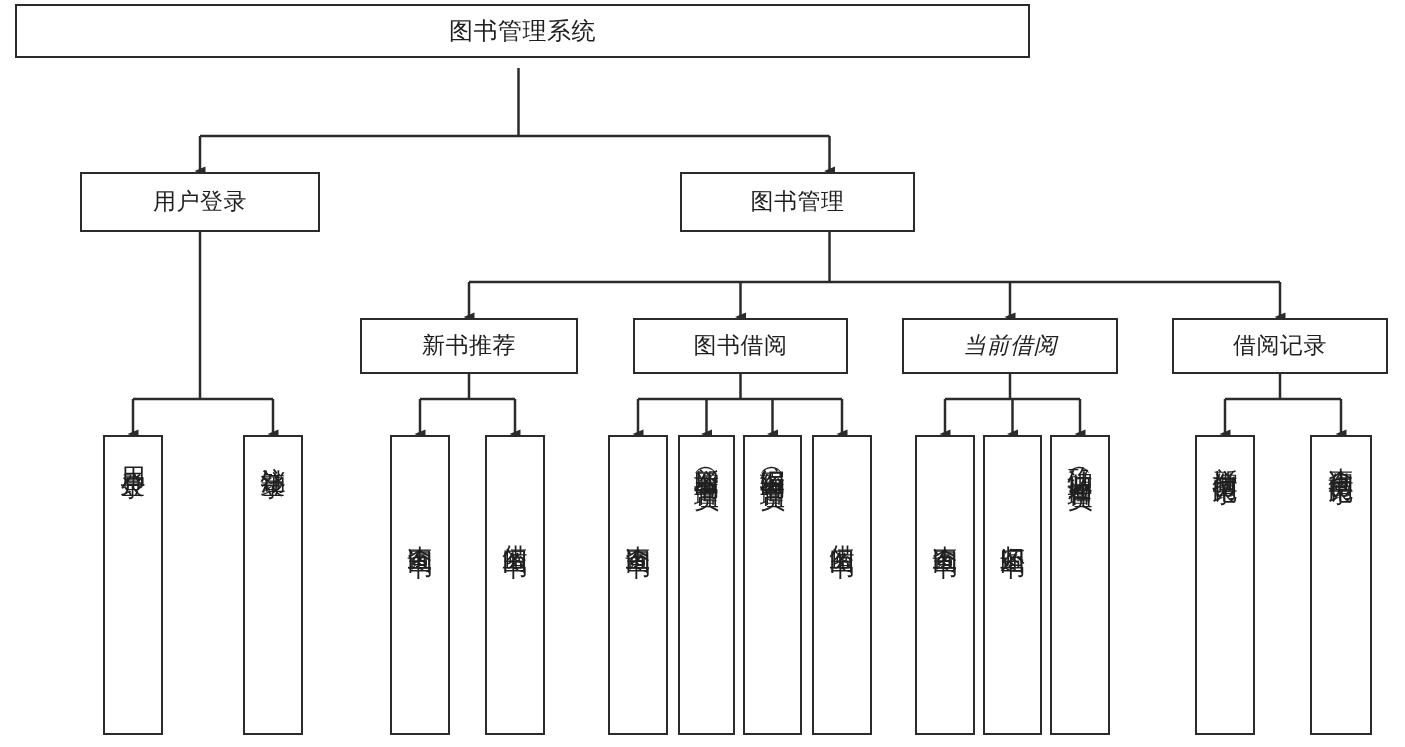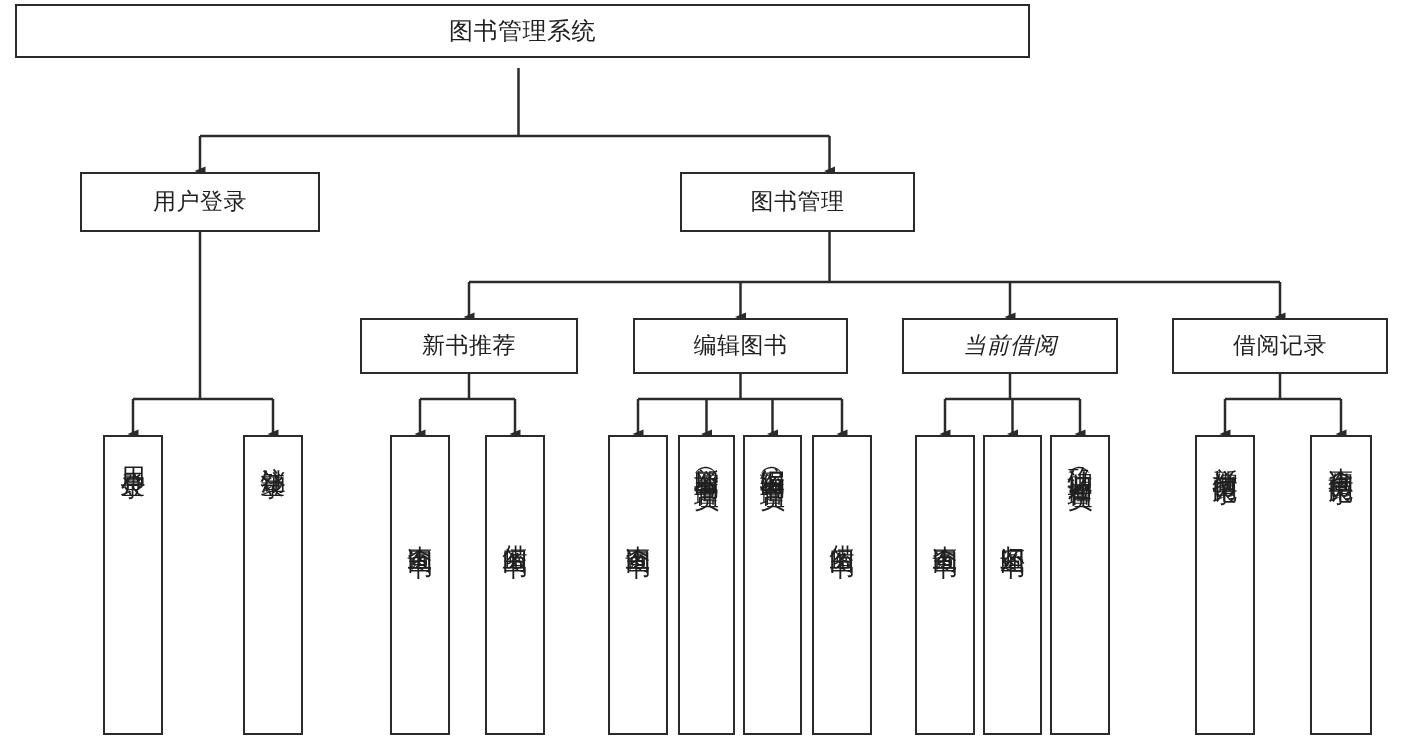--- a/index.html
+++ b/index.html
@@ -123,21 +123,21 @@
       <div class="node horiz" style="left: 80px; top: 172px; width: 240px; height: 60px;">
         <span class="node-label">用户登录</span>
       </div>
       <div class="node horiz" style="left: 680px; top: 172px; width: 235px; height: 60px;">
         <span class="node-label">图书管理</span>
       </div>
       <div class="node horiz" style="left: 360px; top: 318px; width: 218px; height: 56px;">
         <span class="node-label">新书推荐</span>
       </div>
       <div class="node horiz" style="left: 633px; top: 318px; width: 215px; height: 56px;">
-        <span class="node-label">编辑图书</span>
+        <span class="node-label">图书借阅</span>
       </div>
       <div class="node horiz" style="left: 902px; top: 318px; width: 216px; height: 56px; font-style: italic;">
         <span class="node-label">当前借阅</span>
       </div>
       <div class="node horiz" style="left: 1172px; top: 318px; width: 216px; height: 56px; text-align: right;">
         <span class="node-label">借阅记录</span>
       </div>
       <div class="node vert" style="left: 103px; top: 435px; width: 60px; height: 300px;">
         <span class="node-label">用户登录</span>
       </div>

